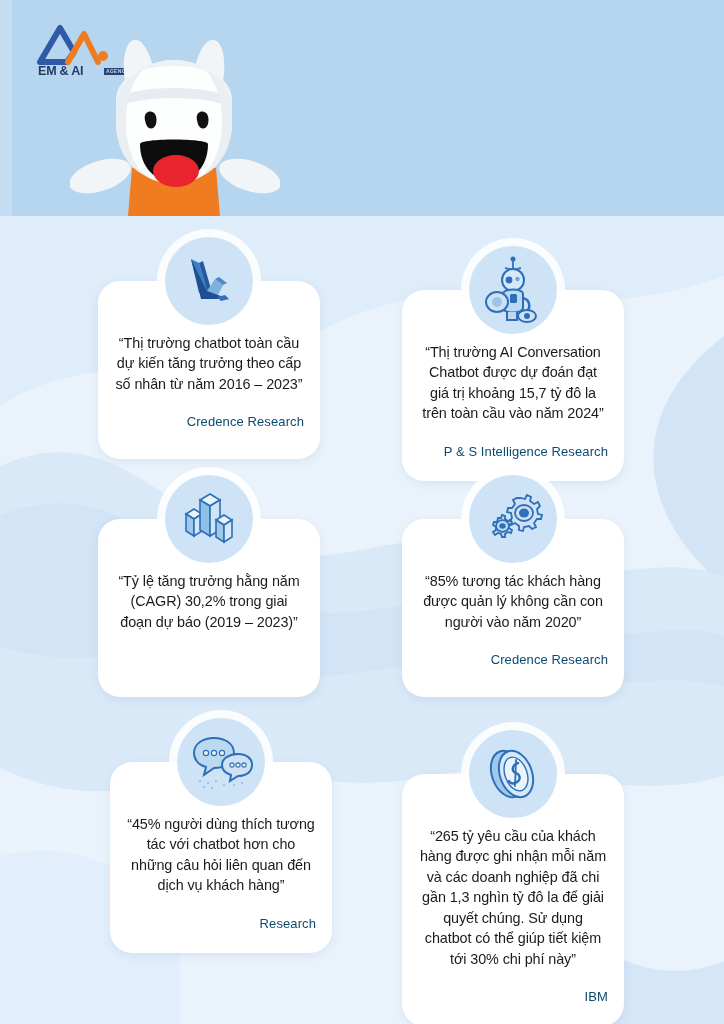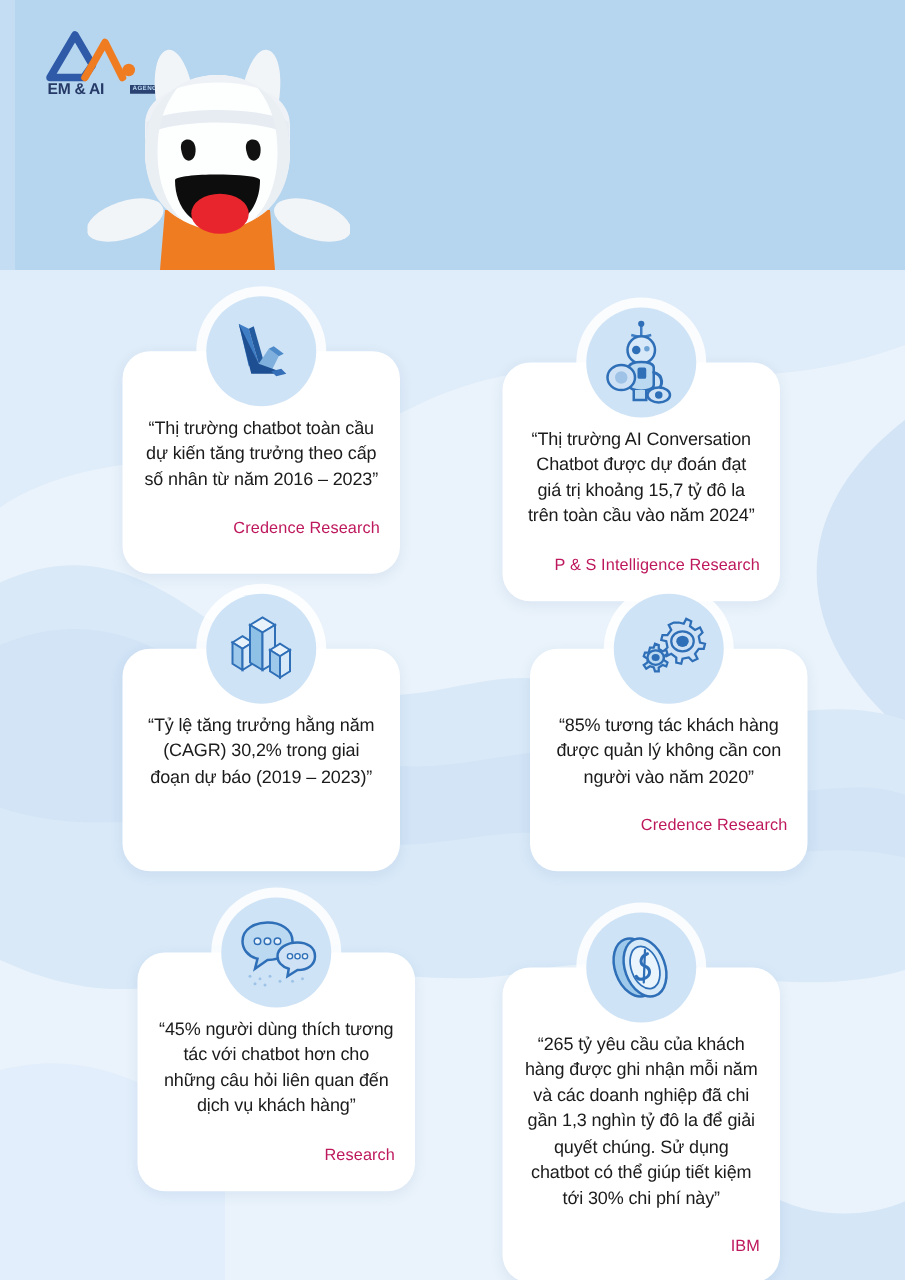--- a/index.html
+++ b/index.html
@@ -49,40 +49,40 @@
     background:#eaf3fb; overflow:hidden;
   }
   .waves { position:absolute; left:0; top:0; width:724px; height:808px; }
 
   
   .grid { position:absolute; left:0; top:216px; width:724px; height:808px; }
   .card-wrap { position:absolute; width:222px; }
   .card-wrap.c0 { left:98px;  top:65px;  }
   .card-wrap.c1 { left:402px; top:74px;  }
   .card-wrap.c2 { left:98px;  top:303px; }
-  .card-wrap.c3 { left:424px; top:303px; }
+  .card-wrap.c3 { left:402px; top:303px; }
   .card-wrap.c4 { left:98px;  top:546px;margin-left:12px; }
   .card-wrap.c5 { left:402px; top:558px; }
 
   .card {
     background:#ffffff; border-radius:22px;
     box-shadow:0 3px 10px rgba(60,110,170,0.10);
     padding:52px 16px 22px 16px;
     text-align:center;
     min-height:178px;
     display:flex; flex-direction:column; align-items:flex-end;
   }
   .card.tall { min-height:196px; }
 
   .quote {
     font-size:14.4px; line-height:1.42; color:#1b1b1b;
     letter-spacing:-0.1px; font-weight:400;
   }
   .source {
-    font-size:13px; color:#be185d; margin-top:20px;
+    font-size:13px; color:#0c4a6e; margin-top:20px;
     letter-spacing:0.1px;
   }
   .source:empty { display:none; }
 
   .icon-badge {
     position:absolute; left:50%; top:-44px; transform:translateX(-50%);
     width:88px; height:88px; border-radius:50%;
     background:#cfe3f6;
     display:flex; align-items:center; justify-content:center;
     box-shadow:0 0 0 8px rgba(255,255,255,0.85);

